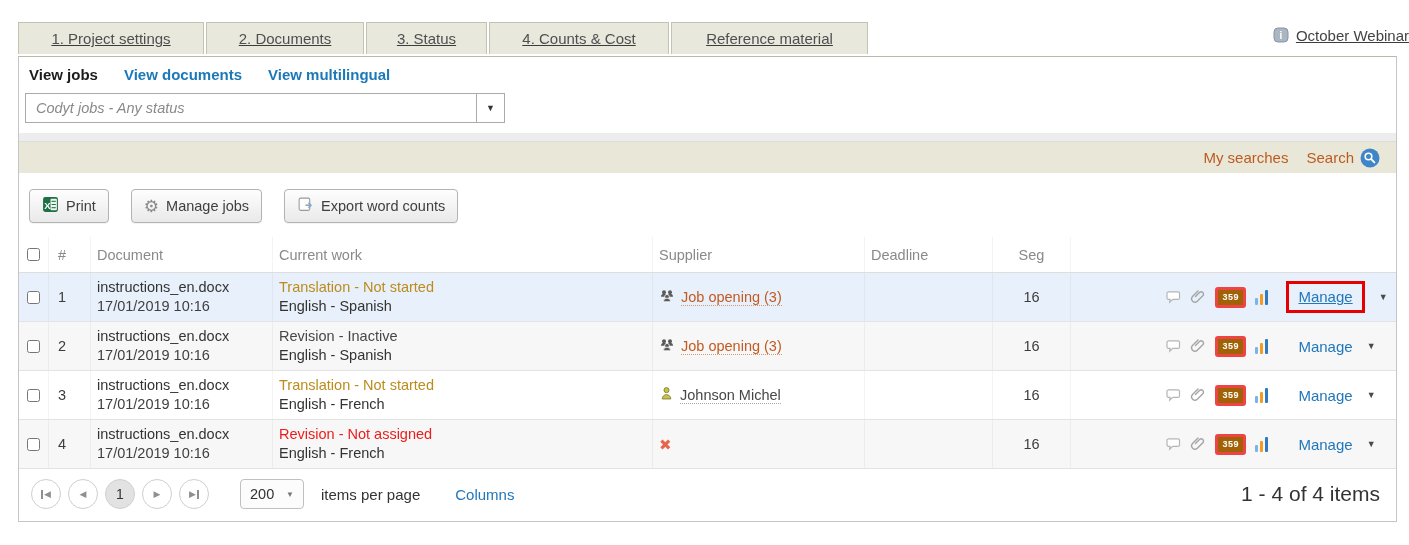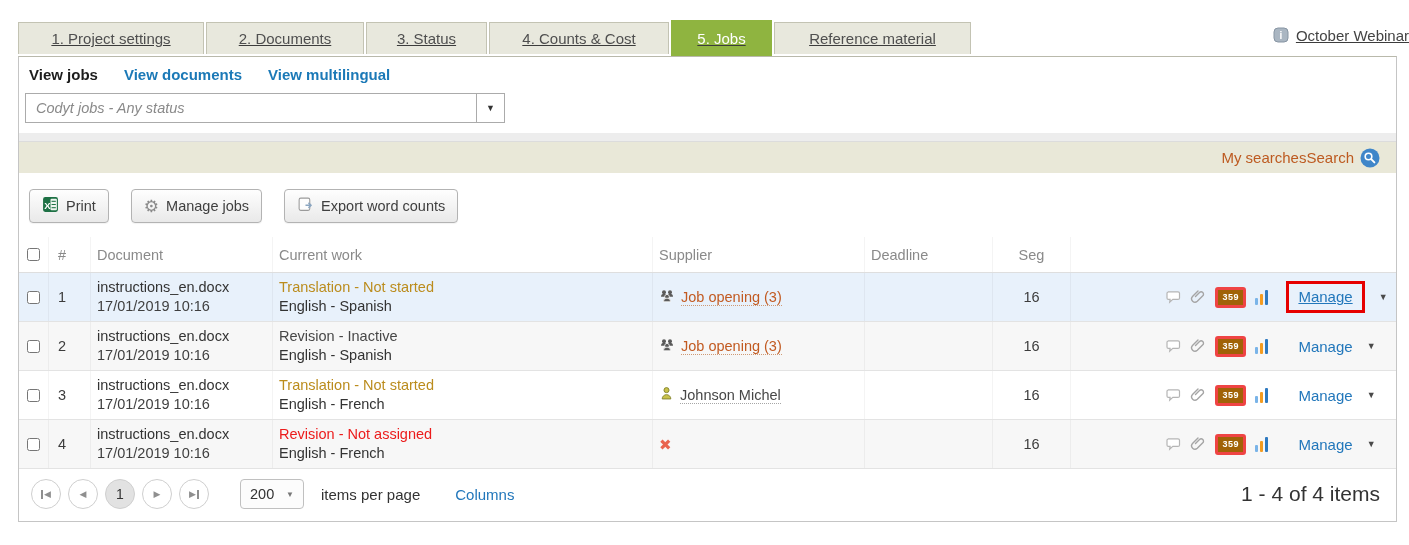--- a/index.html
+++ b/index.html
@@ -25,21 +25,21 @@
 
   .filterrow { display:flex; align-items:center; padding:2px 0 10px 6px; }
   .filter-input { width:452px; height:30px; border:1px solid #ababab; padding:0 10px; font-size:14.5px;
     font-family:inherit; color:#555; }
   .filter-input::placeholder { color:#8a8a8a; font-style:italic; opacity:1; }
   .filter-btn { width:28px; height:30px; border:1px solid #ababab; border-left:none; background:#fff;
     display:flex; align-items:center; justify-content:center; font-size:9px; color:#333; cursor:pointer; }
 
   .graystrip { height:9px; background:#ededed; border-bottom:1px solid #dcdcdc; }
   .beigebar { height:31px; background:#e9e8d8; display:flex; align-items:center; justify-content:flex-end;
-    padding-right:16px; }
+    gap:18px; padding-right:16px; }
   .beigebar a { font-size:15px; color:#bd5a20; text-decoration:none; cursor:pointer; }
   .searchwrap { display:flex; align-items:center; gap:6px; }
 
   
   .toolbar { display:flex; align-items:center; gap:22px; padding:16px 0 14px 10px; }
   .tbtn { display:flex; align-items:center; gap:7px; height:34px; padding:0 12px;
     border:1px solid #b3b3b3; border-radius:4px; background:linear-gradient(#fefefe,#e9e9e9);
     font-size:14.5px; color:#3f3f3f; cursor:pointer; box-shadow:0 1px 1px rgba(0,0,0,.05); }
   .gear-glyph { font-size:17px; color:#8a8a8a; line-height:1; }
 
@@ -106,21 +106,20 @@
   svg text { font-family:"Liberation Sans","DejaVu Sans",sans-serif; }
 </style>
 </head>
 <body>
 
 <div class="tabbar">
   <div class="tab t1">1. Project settings</div>
   <div class="tab t2">2. Documents</div>
   <div class="tab t3">3. Status</div>
   <div class="tab t4">4. Counts &amp; Cost</div>
-  <div class="tab t5 active">5. Jobs</div>
   <div class="tab t6">Reference material</div>
   <div class="webinar">
     <span class="iconbtn">
       <svg width="16" height="16" viewBox="0 0 16 16">
           <rect x="1" y="1" width="14" height="14" rx="4" fill="#aab6c2" stroke="#8795a3"></rect>
           <text x="8" y="12" font-size="10" font-weight="bold" fill="#ffffff" text-anchor="middle">i</text>
         </svg>
     </span>
     <span>October Webinar</span>
   </div>

